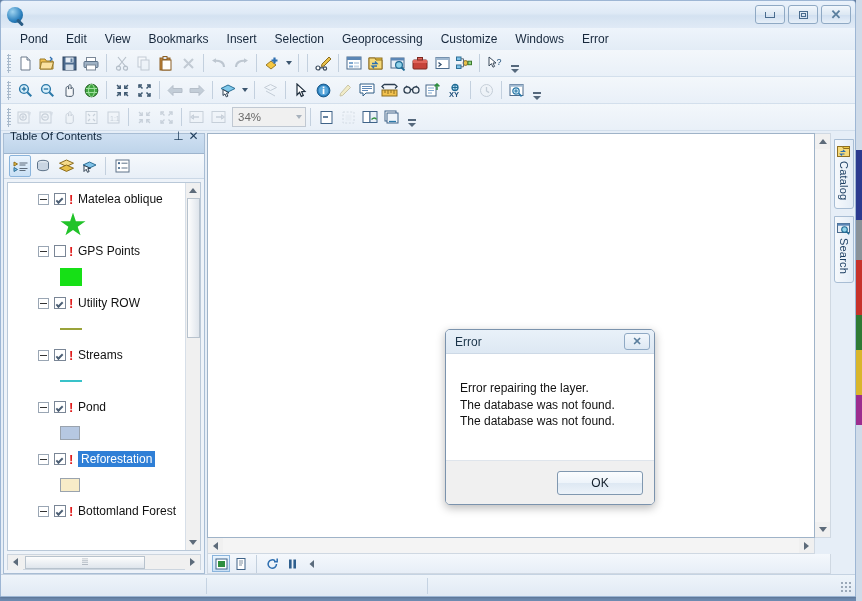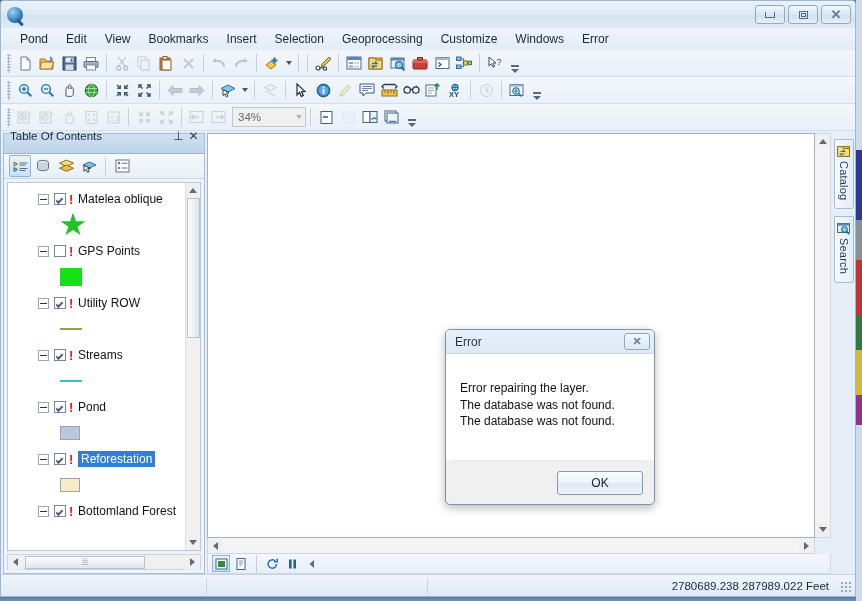--- a/index.html
+++ b/index.html
@@ -273,21 +273,21 @@
     background:linear-gradient(to bottom,#f2f7fc,#dde8f3);
     display:flex;align-items:center;justify-content:center;
     font-size:11px;color:#5b7f9e;font-weight:bold;
   }
   .dlg-body {
     flex:1 1 auto; background:#fff; padding:26px 0 0 14px;
     font-size:12px; color:#111; line-height:16.5px;
   }
   .dlg-foot {
     height:44px; flex:0 0 44px; display:flex; align-items:center; justify-content:flex-end;
-    padding-right:11px; background:#f0f0f0; border-top:1px solid #dfe5ec;border-radius:15px;
+    padding-right:11px; background:#f0f0f0; border-top:1px solid #dfe5ec;
   }
   .dlg-ok {
     width:86px;height:24px; border:1px solid #8098b0; border-radius:3px;
     background:linear-gradient(to bottom,#fbfdff 0%,#eef4fa 48%,#dde8f3 50%,#edf3f9 100%);
     font-size:12px; color:#14202c; display:flex;align-items:center;justify-content:center;
   }
   
   .bgsliver { position:absolute; right:0; top:0; width:6px; height:601px; background:#cfdbe9; }
   .bgsliver .seg { width:6px; }
 </style>
@@ -1003,21 +1003,20 @@
         <span class="lbl">Search</span>
       </div>
     </div>
   </div>
 
   <div class="statusbar">
     <div class="sb-cell" style="width:205px"></div>
     <div class="sb-sep"></div>
     <div class="sb-cell" style="width:220px"></div>
     <div class="sb-sep"></div>
-    <div class="sb-cell sb-coords">2780689.238  287989.022 Feet</div>
     <div class="grip-corner"></div>
   </div>
 
   <div class="dlg">
     <div class="dlg-title">
       <div class="t">Error</div>
       <div class="dlg-x">✕</div>
     </div>
     <div class="dlg-body">
       <div>Error repairing the layer.</div>

